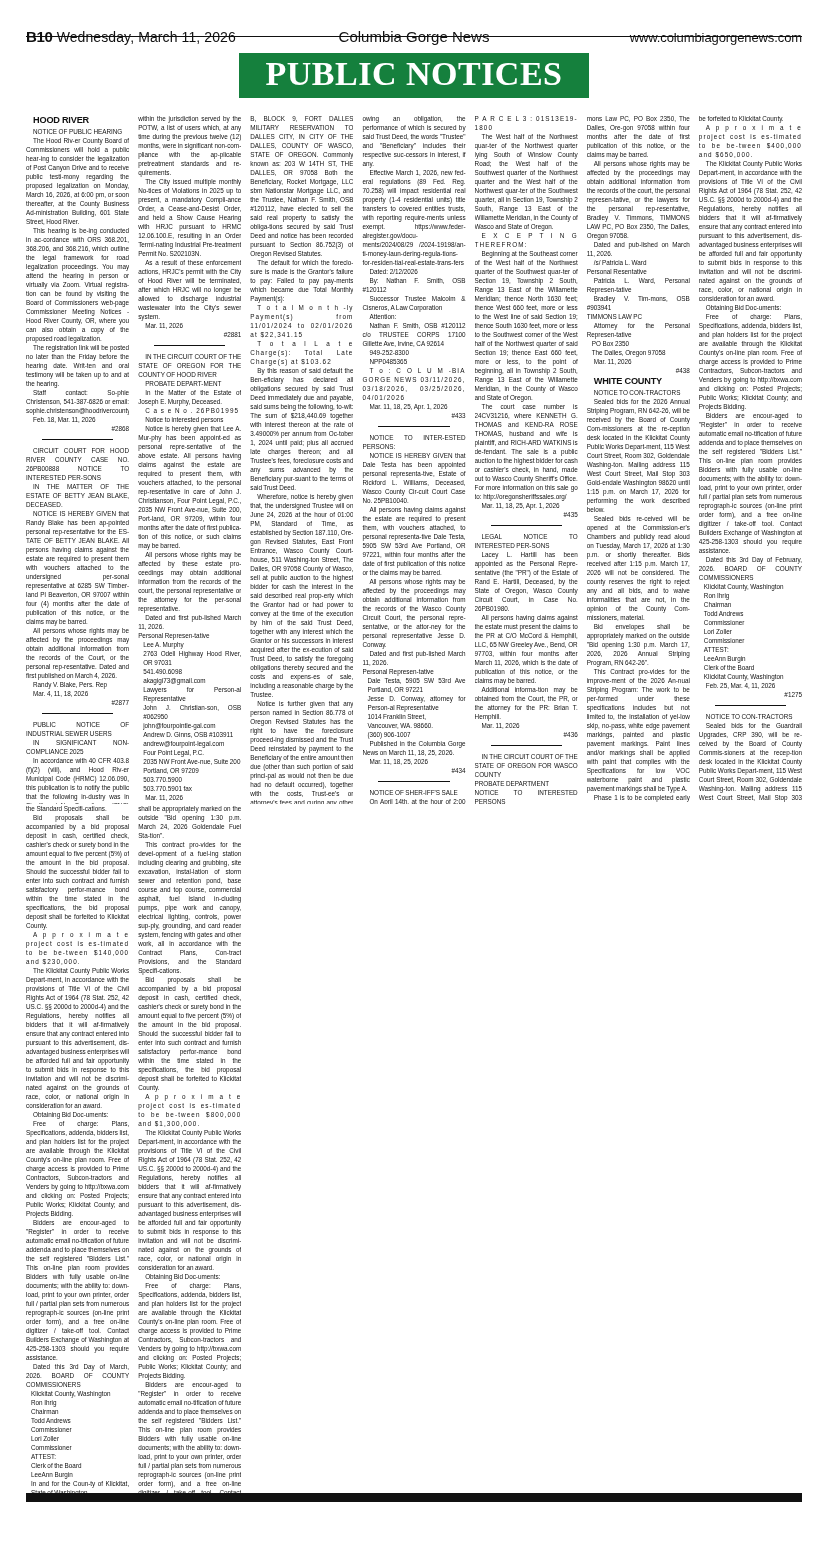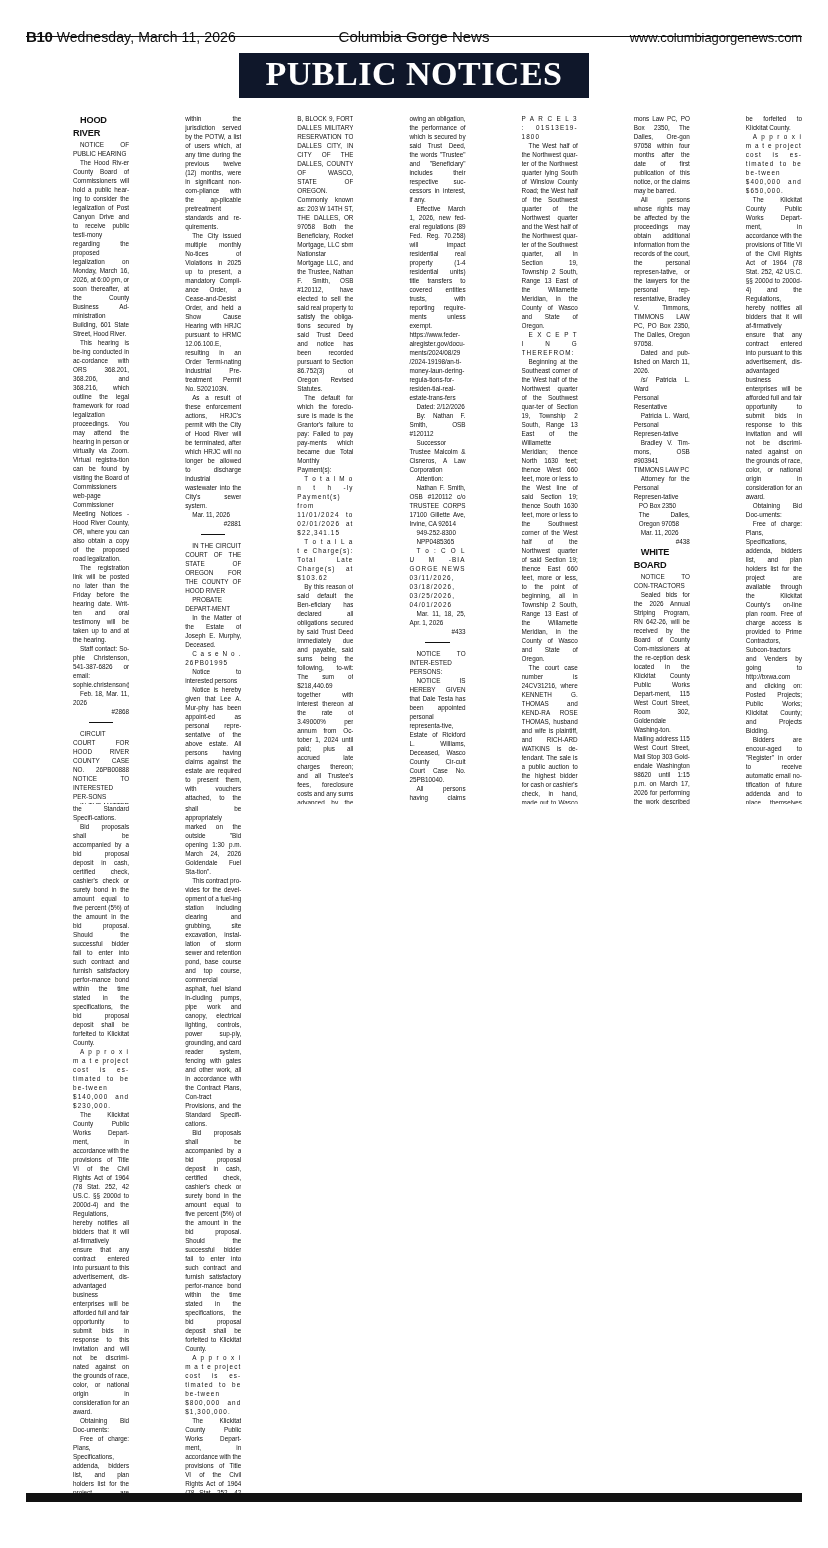--- a/index.html
+++ b/index.html
@@ -32,21 +32,21 @@
   }
   .masthead-right {
     margin-left: auto; font-size: 13px; letter-spacing: -0.1px;
   }
   .rule-top { border-top: 1.6px solid #111; margin-top: 2px; }
 
   
   .banner-wrap { text-align: center; margin-top: 16px; }
   .banner {
     display: inline-block;
-    background: #0f172a; color: #fff;
+    background: #15803d; color: #fff;
     font-family: "Liberation Serif", serif;
     font-weight: bold;
     font-size: 34px;
     letter-spacing: 0.5px;
     padding: 4px 26px 7px 26px;
     line-height: 1;
   }
 
   
   .cols {
@@ -57,21 +57,20 @@
     height: 1379px;
     overflow: hidden;
   }
   .col {
     font-size: 6.35px;
     line-height: 1.42;
     text-align: justify;
     overflow: hidden;
     -webkit-hyphens: auto; hyphens: auto;
     word-spacing: -0.2px;
-    margin-left: 47px;
   }
   .col p { margin: 0; text-indent: 7px; }
   .col p.noindent { text-indent: 0; }
   .col p.hang { text-indent: 0; padding-left: 5px; }
   .city-head {
     font-weight: bold;
     font-size: 9.2px;
     letter-spacing: -0.2px;
     text-align: left;
     margin: 9px 0 5px 0;
@@ -235,21 +234,21 @@
         <p class="">/s/ Patricia L. Ward</p>
         <p class="noindent">Personal Resentative</p>
         <p class="">Patricia L. Ward, Personal Represen-tative</p>
         <p class="">Bradley V. Tim-mons, OSB #903941</p>
         <p class="noindent">TIMMONS LAW PC</p>
         <p class="">Attorney for the Personal Represen-tative</p>
         <p class="hang">PO Box 2350</p>
         <p class="hang">The Dalles, Oregon 97058</p>
         <p class="">Mar. 11, 2026</p>
         <p class="jobnum">#438</p>
-        <p class="city-head">WHITE BOARD</p>
+        <p class="city-head">WHITE COUNTY</p>
         <p class="">NOTICE TO CON-TRACTORS</p>
         <p class="">Sealed bids for the 2026 Annual Striping Program, RN 642-26, will be received by the Board of County Com-missioners at the re-ception desk located in the Klickitat County Public Works Depart-ment, 115 West Court Street, Room 302, Goldendale Washing-ton. Mailing address 115 West Court Street, Mail Stop 303 Gold-endale Washington 98620 until 1:15 p.m. on March 17, 2026 for performing the work described below.</p>
         <p class="">Sealed bids re-ceived will be opened at the Commission-er's Chambers and publicly read aloud on Tuesday, March 17, 2026 at 1:30 p.m. or shortly thereafter. Bids received after 1:15 p.m. March 17, 2026 will not be considered. The county reserves the right to reject any and all bids, and to waive informalities that are not, in the opinion of the County Com-missioners, material.</p>
         <p class="">Bid envelopes shall be appropriately marked on the outside "Bid opening 1:30 p.m. March 17, 2026, 2026 Annual Striping Program, RN 642-26".</p>
         <p class="">This Contract pro-vides for the improve-ment of the 2026 An-nual Striping Program: The work to be per-formed under these specifications includes but not limited to, the installation of yel-low skip, no-pass, white edge pavement markings, painted and plastic pavement markings. Paint lines and/or markings shall be applied with paint that complies with the Specifications for low VOC waterborne paint and plastic pavement markings shall be Type A.</p>
         <p class="">Phase 1 is to be completed early sum-mer 2026, work will consist of restriping all lane lines, striping some newly paved or seal coated surfaces and installing new painted and/or plastic pavement markings in specified locations.</p>
       </div>
       <div class="col">
         <p class="noindent">be forfeited to Klickitat County.</p>
         <p class=" tracked">A p p r o x i m a t e project cost is es-timated to be be-tween $400,000 and $650,000.</p>

